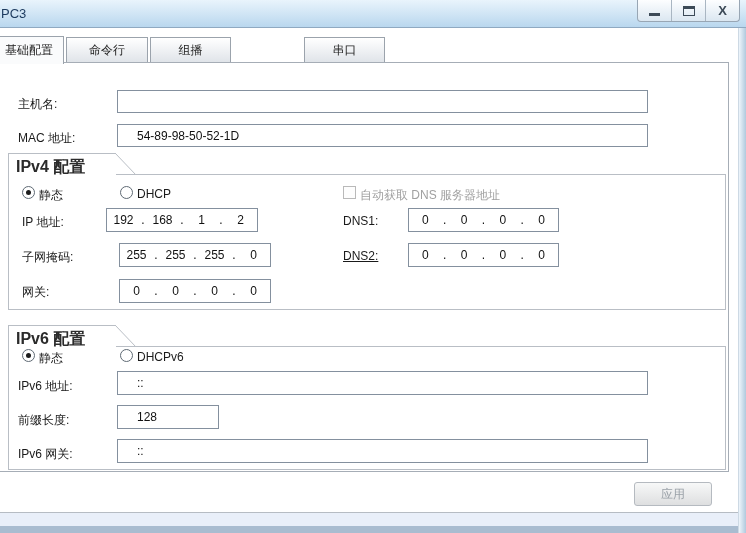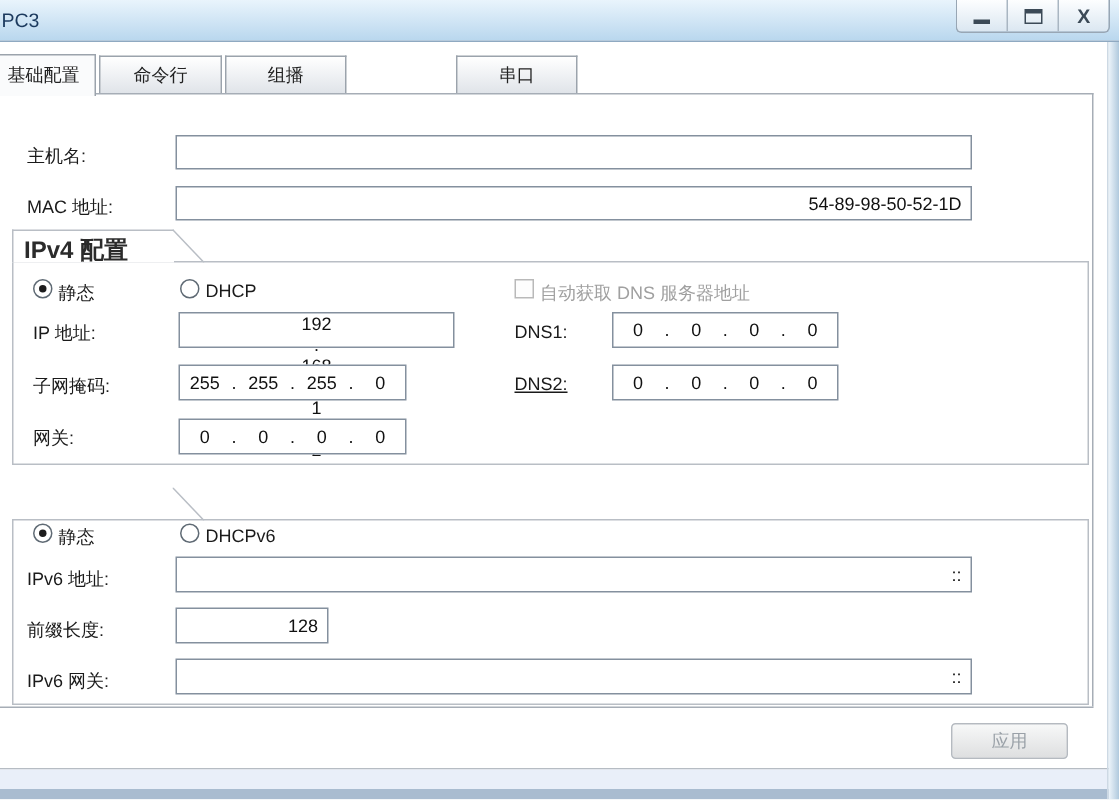--- a/index.html
+++ b/index.html
@@ -32,21 +32,21 @@
     border:1px solid var(--border-gray);border-bottom:none;font-size:12px;color:#222;}
   .tab.selected{top:36px;height:28px;line-height:26px;background:#fafbfc;z-index:5;}
 
   
   .content-border-top{position:absolute;left:0;top:62px;width:729px;height:1px;background:#a6adb6;z-index:1;}
   .content-border-right{position:absolute;left:728px;top:62px;width:1px;height:409px;background:#a6adb6;}
   .content-border-bottom{position:absolute;left:0;top:471px;width:729px;height:1px;background:#a6adb6;}
 
   .field-label{position:absolute;font-size:12px;white-space:nowrap;}
   .text-input{position:absolute;border:1px solid var(--input-border);background:#fff;
-    font-family:"Liberation Sans","DejaVu Sans",sans-serif;font-size:12px;color:#111;padding:0 6px;outline:none;text-align:right;}
+    font-family:"Liberation Sans","DejaVu Sans",sans-serif;font-size:12px;color:#111;padding:0 19px;outline:none;}
 
   
   .groupbox{position:absolute;border:1px solid var(--group-border);background:transparent;}
   .group-tab{position:absolute;background:#fff;border-left:1px solid var(--group-border);
     border-top:1px solid var(--group-border);z-index:2;font-weight:bold;font-size:16px;
     color:#2b2b2b;padding:3px 0 0 7px;}
   .group-diag{position:absolute;z-index:2;}
 
   
   .radio{position:absolute;width:13px;height:13px;border:1px solid #5f6a74;border-radius:50%;background:#fff;}
@@ -116,21 +116,21 @@
 
   <span class="radio checked" style="left:22px;top:186px;"></span>
   <div class="field-label" style="left:39px;top:187px;">静态</div>
   <span class="radio" style="left:120px;top:186px;"></span>
   <div class="field-label" style="left:137px;top:187px;">DHCP</div>
 
   <span class="checkbox" style="left:343px;top:186px;"></span>
   <div class="field-label gray-label" style="left:360px;top:187px;">自动获取 DNS 服务器地址</div>
 
   <div class="field-label" style="left:22px;top:214px;">IP 地址:</div>
-  <div class="seg-input" style="left:119px;top:208px;width:184px;height:24px;flex-direction:column;">
+  <div class="seg-input" style="left:106px;top:208px;width:152px;height:24px;">
     <span class="seg">192</span>
       <span class="dot">.</span>
       <span class="seg">168</span>
       <span class="dot">.</span>
       <span class="seg">1</span>
       <span class="dot">.</span>
       <span class="seg">2</span>
   </div>
 
   <div class="field-label" style="left:343px;top:214px;">DNS1:</div>
@@ -171,20 +171,21 @@
     <span class="seg">0</span>
       <span class="dot">.</span>
       <span class="seg">0</span>
       <span class="dot">.</span>
       <span class="seg">0</span>
       <span class="dot">.</span>
       <span class="seg">0</span>
   </div>
 
   <div class="groupbox" style="left:8px;top:346px;width:718px;height:124px;"></div>
+  <div class="group-tab" style="left:8px;top:325px;width:108px;height:22px;">IPv6 配置</div>
   <svg class="group-diag" style="left:115px;top:325px;" width="22" height="22">
     <line x1="0" y1="0" x2="21" y2="22" stroke="#b9bec5" stroke-width="1"></line>
   </svg>
 
   <span class="radio checked" style="left:22px;top:349px;"></span>
   <div class="field-label" style="left:39px;top:350px;">静态</div>
   <span class="radio" style="left:120px;top:349px;"></span>
   <div class="field-label" style="left:137px;top:350px;">DHCPv6</div>
 
   <div class="field-label" style="left:18px;top:378px;">IPv6 地址:</div>

